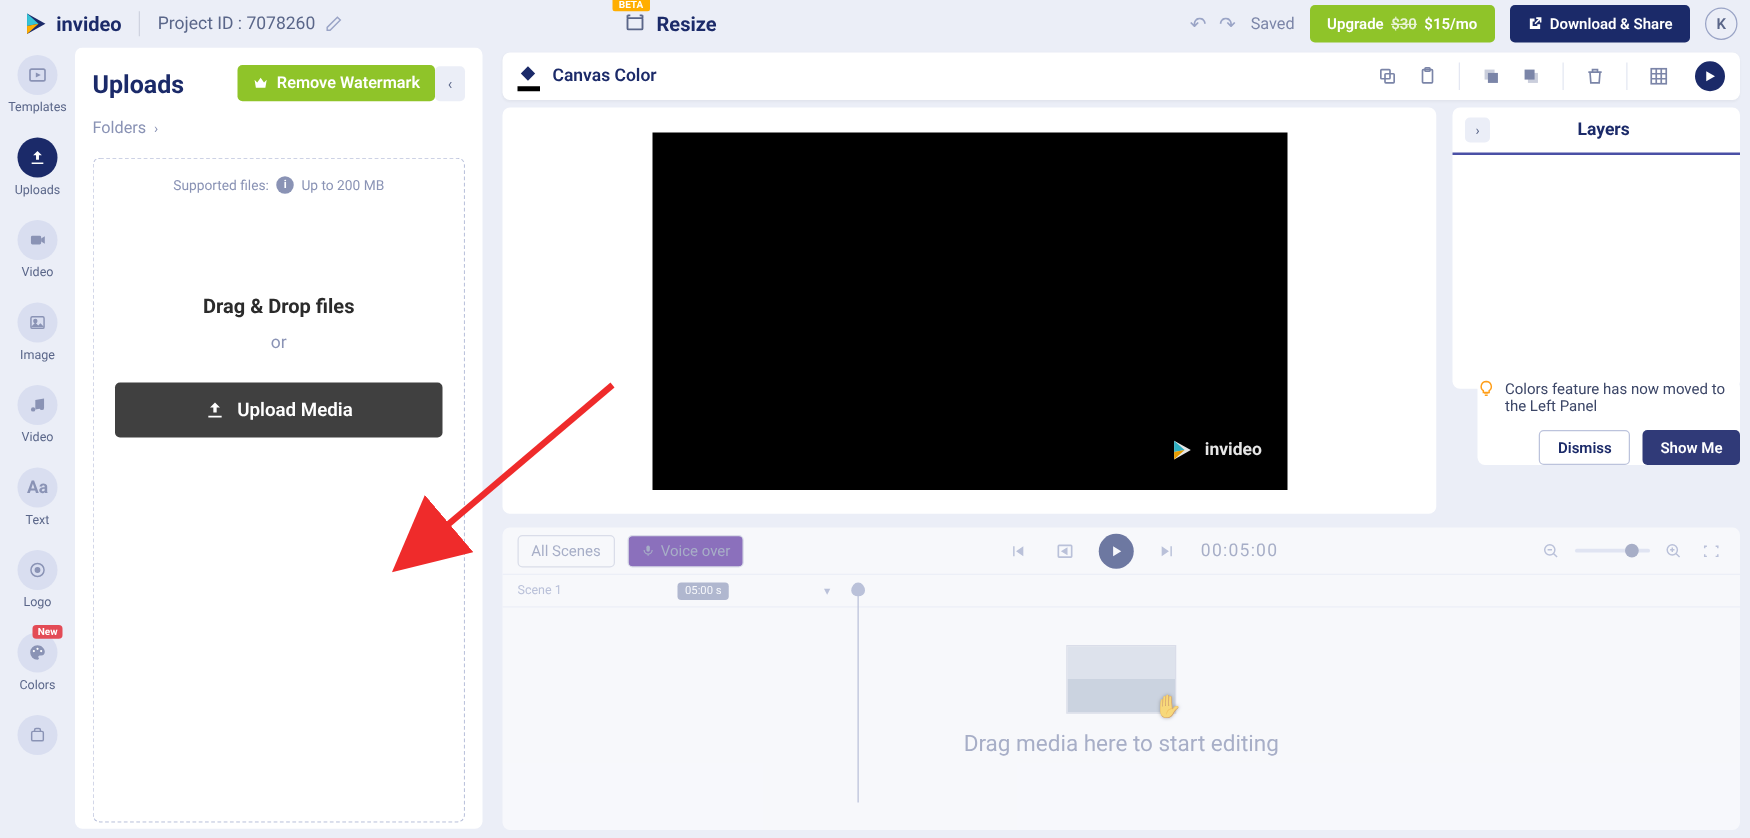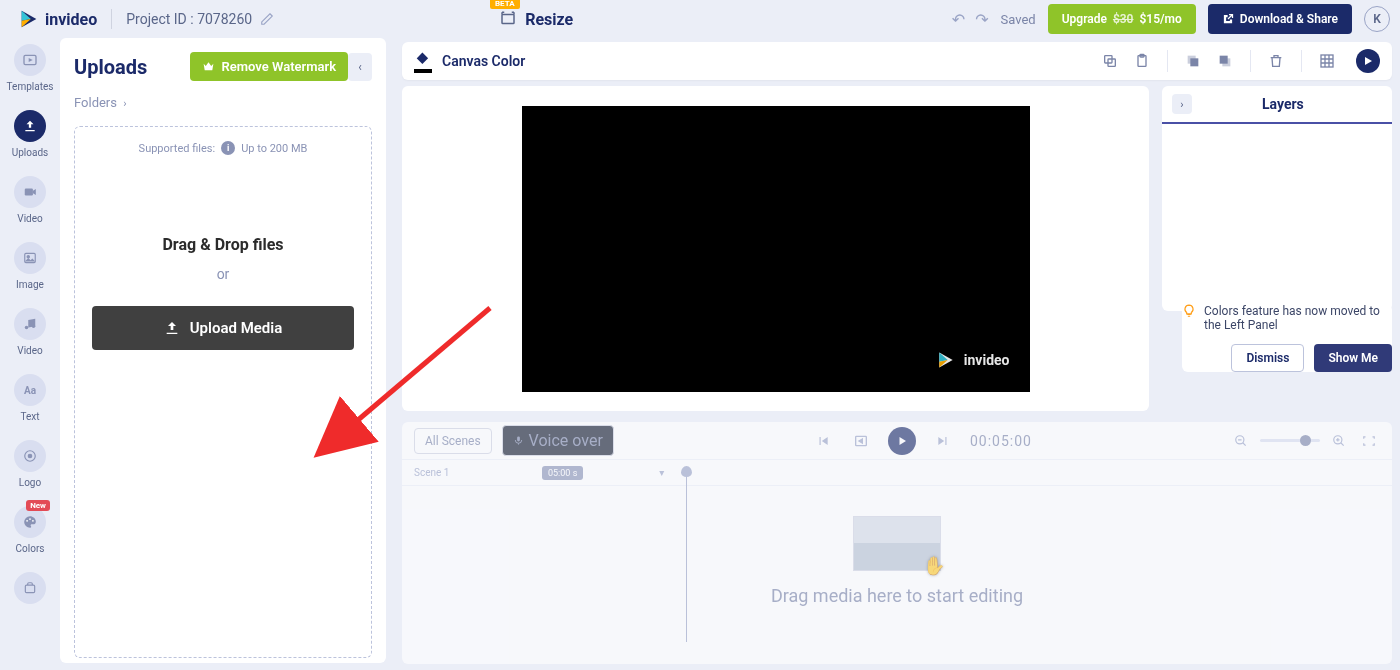--- a/index.html
+++ b/index.html
@@ -81,21 +81,21 @@
 .tip-row { display: flex; gap: 8px; }
 .tip-bulb { color: #ff9f1a; flex-shrink: 0; }
 .tip-actions { display: flex; gap: 10px; margin-top: 12px; justify-content: flex-end; }
 .btn-dismiss { background: #fff; border: 1px solid #bcc3dc; color: #1b2a69; font-size: 12px; font-weight: 600; padding: 6px 14px; border-radius: 4px; cursor: pointer; }
 .btn-showme { background: #303a78; border: none; color: #fff; font-size: 12px; font-weight: 600; padding: 6px 14px; border-radius: 4px; cursor: pointer; }
 
 
 .timeline { position: absolute; left: 402px; bottom: 6px; right: 8px; height: 242px; background: #fff; border-radius: 6px; opacity: .6; }
 .tl-top { display: flex; align-items: center; height: 38px; padding: 0 12px; border-bottom: 1px solid #eef0f7; }
 .btn-allscenes { border: 1px solid #cfd3e0; color: #7b85a8; font-size: 12px; padding: 5px 10px; border-radius: 4px; background: #fff; cursor: pointer; }
-.btn-voiceover { border: 1px solid #cfd3e0; color: #7b85a8; font-size: 16px; padding: 5px 10px; border-radius: 4px; background: #0f172a; cursor: pointer; margin-left: 10px; display: flex; align-items: center; gap: 5px; }
+.btn-voiceover { border: 1px solid #cfd3e0; color: #7b85a8; font-size: 12px; padding: 5px 10px; border-radius: 4px; background: #4c1d95; cursor: pointer; margin-left: 10px; display: flex; align-items: center; gap: 5px; }
 .tl-controls { margin-left: auto; display: flex; align-items: center; gap: 16px; color: #9aa4c6; }
 .tl-play { width: 28px; height: 28px; background: #1b2a69; border-radius: 50%; display: flex; align-items: center; justify-content: center; color: #fff; cursor: pointer; }
 .tl-time { color: #7b85a8; font-size: 14px; letter-spacing: 1px; }
 .tl-zoom { margin-left: auto; display: flex; align-items: center; gap: 8px; color: #9aa4c6; }
 .tl-zoom-track { width: 60px; height: 3px; background: #d9def0; border-radius: 2px; position: relative; }
 .tl-zoom-thumb { position: absolute; left: 40px; top: -4px; width: 11px; height: 11px; background: #7b85a8; border-radius: 50%; }
 .tl-ruler { height: 26px; display: flex; align-items: center; border-bottom: 1px solid #eef0f7; font-size: 10px; color: #9aa4c6; gap: 32px; }
 .scene-label { width: 100px; padding-left: 12px; }
 .dur-pill { background: #8a93b5; color: #fff; font-size: 9px; padding: 2px 6px; border-radius: 3px; margin-left: 8px; }
 .ruler-ticks { display: flex; flex: 1; }
@@ -208,21 +208,21 @@
     <div class="rail-icon">
         <svg width="14" height="14" viewBox="0 0 24 24" fill="currentColor">
           <path d="M9 18V5l12-2v13"></path>
           <circle cx="6" cy="18" r="3"></circle>
           <circle cx="18" cy="16" r="3"></circle>
         </svg>
       </div>
     <span class="rail-label">Video</span>
   </div>
   <div class="rail-item">
-    <div class="rail-icon" style="font-size:10px;font-weight:700">Aa</div>
+    <div class="rail-icon" style="font-size:14px;font-weight:700">Aa</div>
     <span class="rail-label">Text</span>
   </div>
   <div class="rail-item">
     <div class="rail-icon">
         <svg width="14" height="14" viewBox="0 0 24 24" fill="none" stroke="currentColor" stroke-width="2">
           <circle cx="12" cy="12" r="9"></circle>
           <circle cx="12" cy="12" r="3" fill="currentColor"></circle>
         </svg>
       </div>
     <span class="rail-label">Logo</span>

